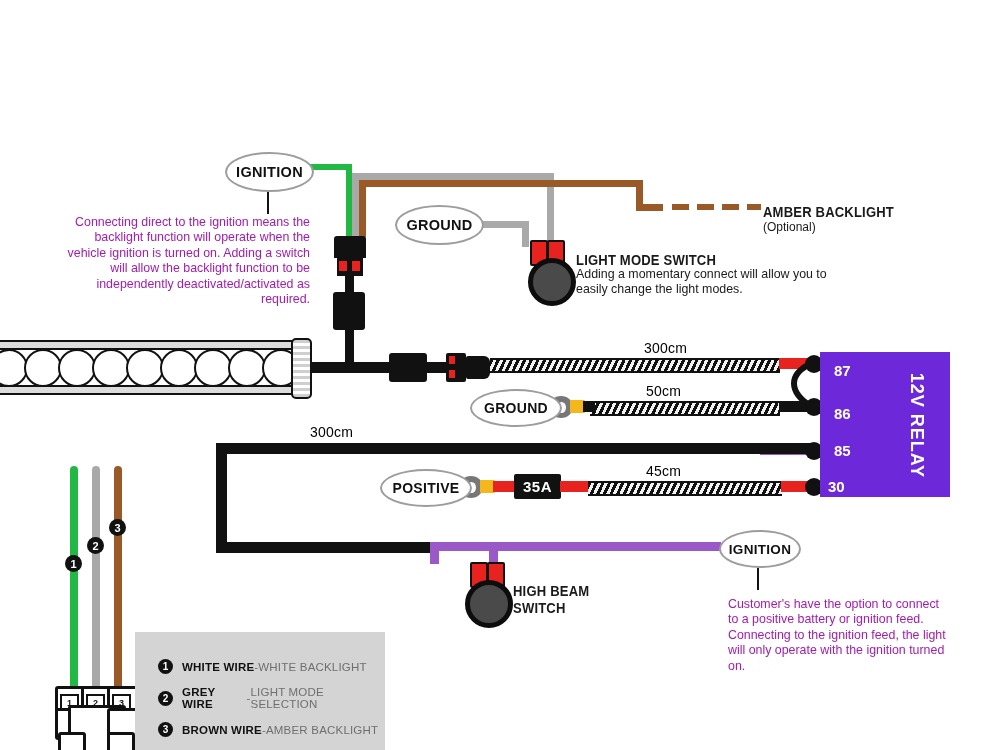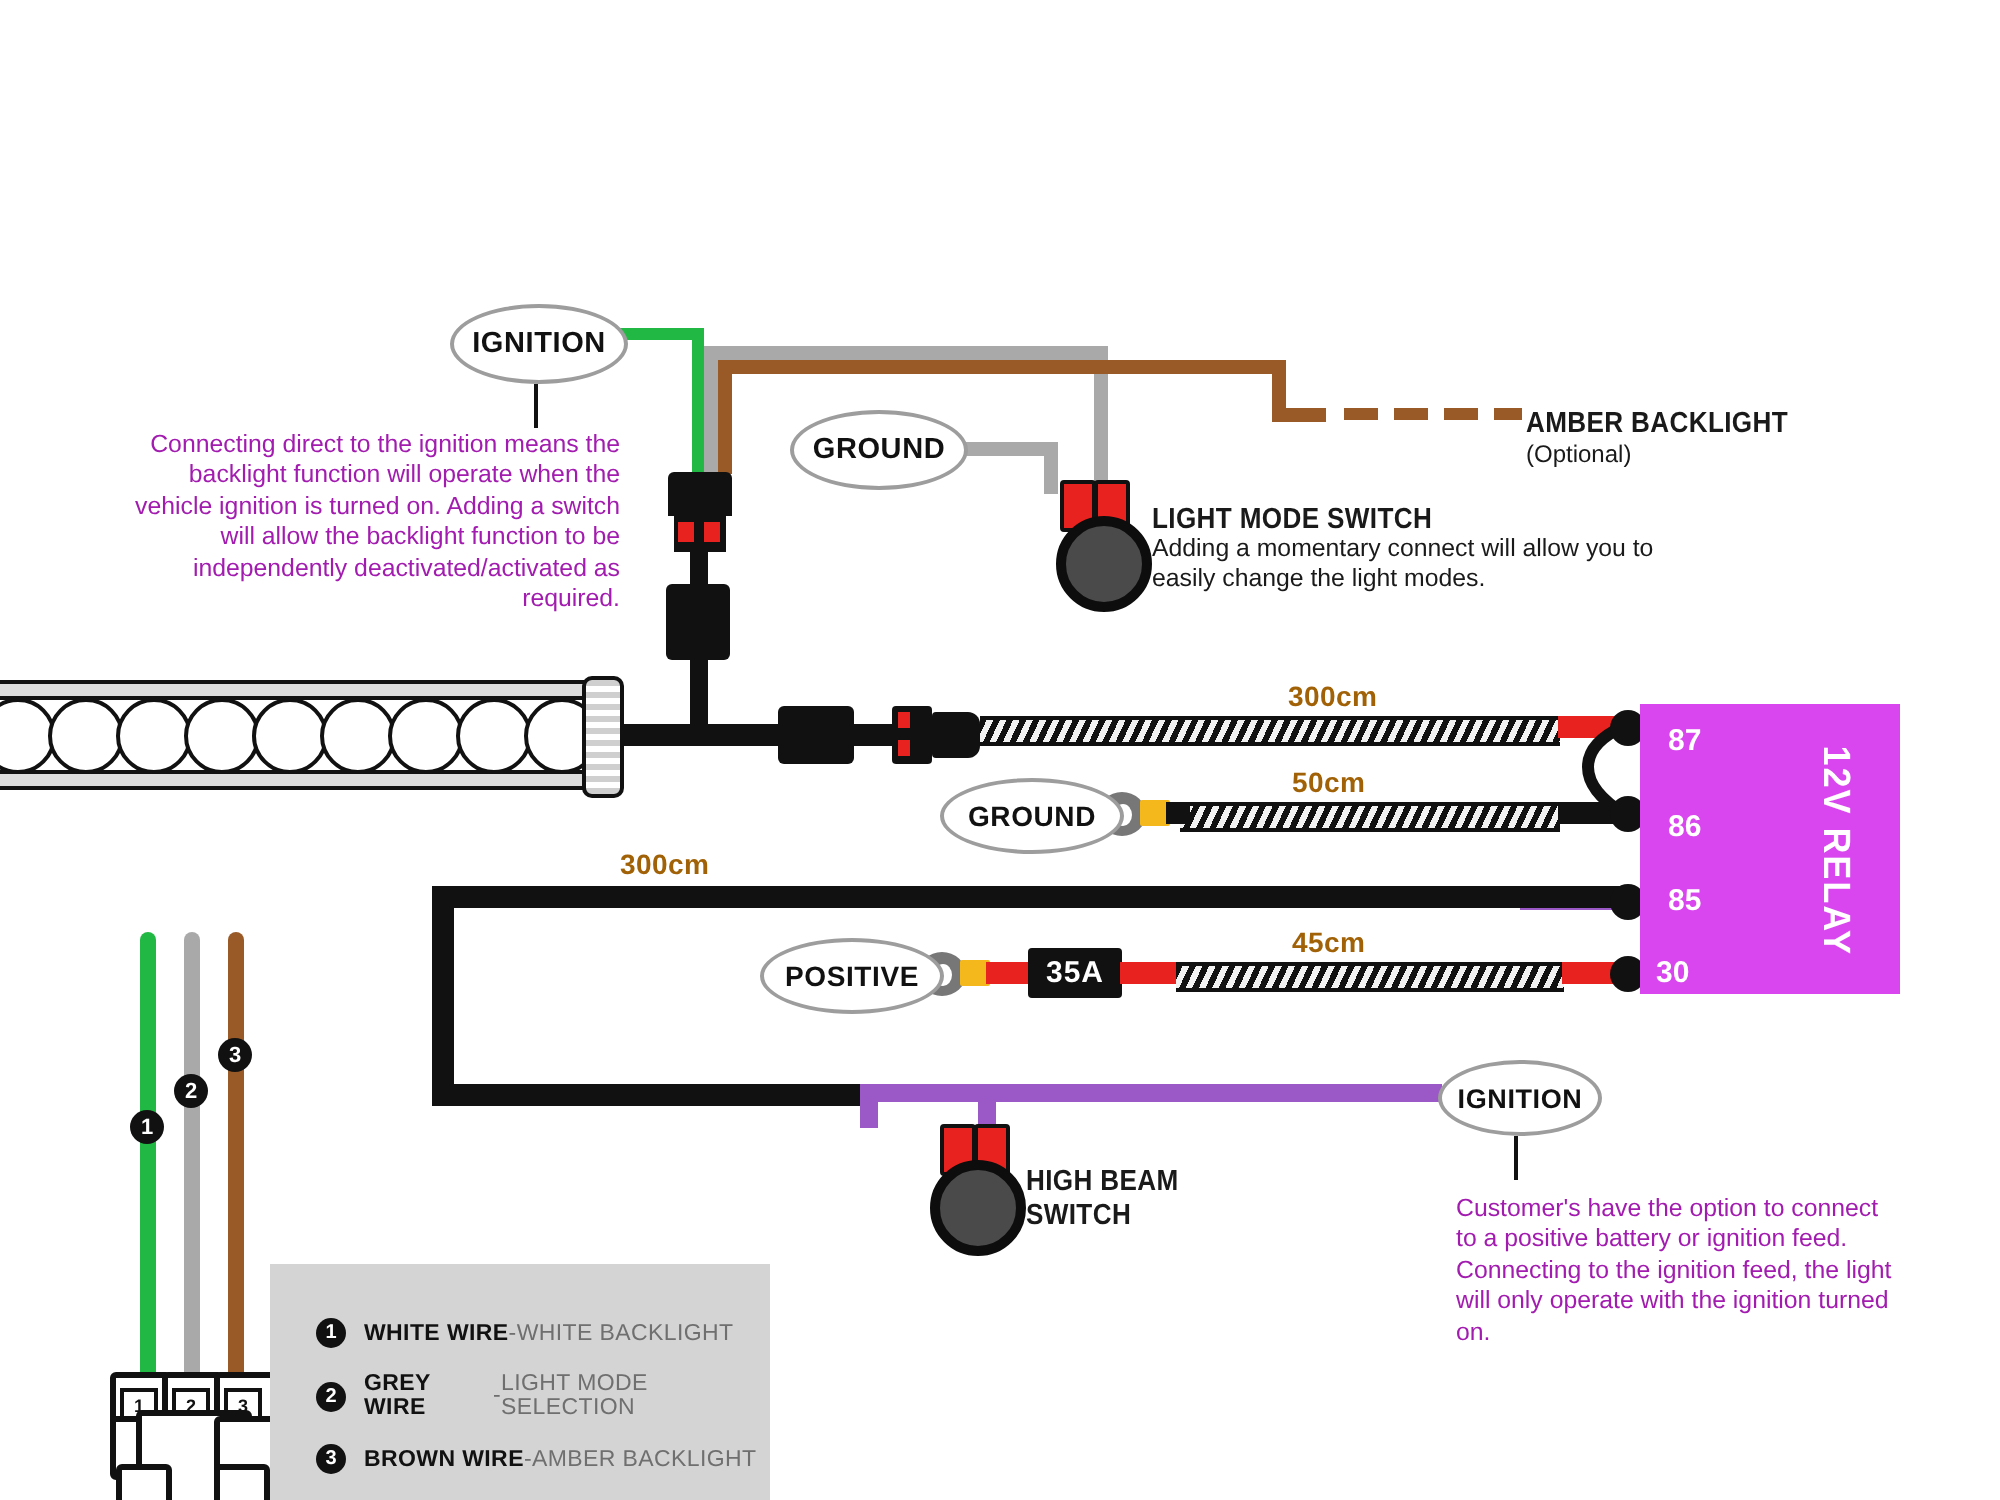--- a/index.html
+++ b/index.html
@@ -50,21 +50,21 @@
 
   
   .blk{background:#111;position:absolute;}
   .spade{position:absolute;background:#e8231f;border:2px solid #111;}
 
   
   .switch{position:absolute;border-radius:50%;background:#4a4a4a;
           border:5px solid #0d0d0d;}
 
   
-  #relay{position:absolute;background:#d946ef;}
+  #relay{position:absolute;background:#6d28d9;}
   .relay-pin{position:absolute;color:#fff;font-weight:bold;font-size:15px;
              font-family:"Liberation Sans Narrow","Liberation Sans",sans-serif;}
   .relay-node{position:absolute;width:18px;height:18px;border-radius:50%;
               background:#111;}
   #relay-label{position:absolute;color:#fff;font-weight:bold;font-size:19px;
      font-family:"Liberation Sans Narrow","Liberation Sans",sans-serif;
      writing-mode:vertical-rl;letter-spacing:1px;transform:scaleY(.95);}
 
   
   #fuse{position:absolute;background:#111;border-radius:2px;color:#fff;
@@ -100,21 +100,21 @@
 
   
   .plug-seg{position:absolute;background:#fff;border:3px solid #111;
             border-radius:3px;}
   .pin-box{position:absolute;background:#fff;border:2px solid #111;
            font-size:9px;font-weight:bold;display:flex;align-items:center;
            justify-content:center;color:#111;}
 
   .tick{position:absolute;background:#111;width:1.5px;}
   .dim{font-family:"Liberation Sans Narrow","Liberation Sans",sans-serif;
-       font-weight:bold;font-size:14px;letter-spacing:.2px;color:#a16207;}
+       font-weight:normal;font-size:14px;letter-spacing:.2px;color:#000000;}
   .dash-seg{position:absolute;background:#9a5a28;height:6px;}
 </style>
 </head>
 <body>
 
 <div class="stage">
 
 
   <div class="w w-green abs" style="left:310px;top:164px;width:42px;height:6px;"></div>
   <div class="w w-green abs" style="left:346px;top:164px;width:6px;height:72px;"></div>

